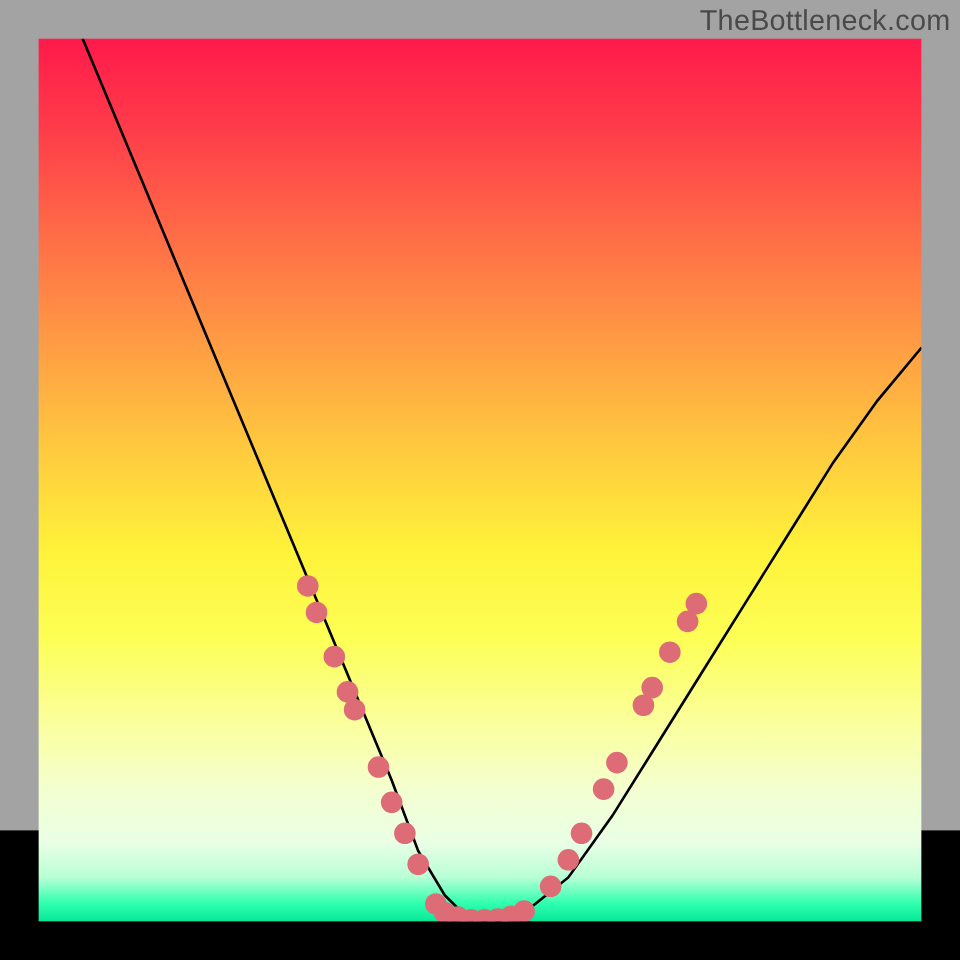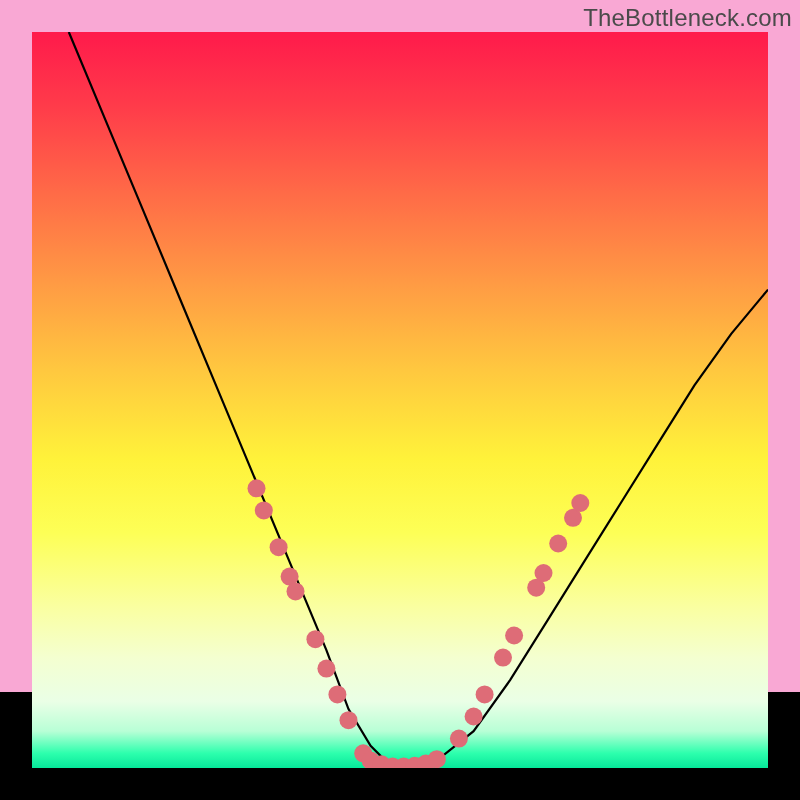--- a/index.html
+++ b/index.html
@@ -10,21 +10,21 @@
     height: 800px;
     overflow: hidden;
     font-family: Arial, Helvetica, sans-serif;
   }
   .frame {
     position: absolute;
     left: 0;
     top: 0;
     width: 800px;
     height: 692px;
-    background: #f9a8d4;
+    background: #a3a3a3;
   }
   .plot-area {
     position: absolute;
     left: 32px;
     top: 32px;
     width: 736px;
     height: 736px;
     overflow: hidden;
   }
   .gradient-bg {

